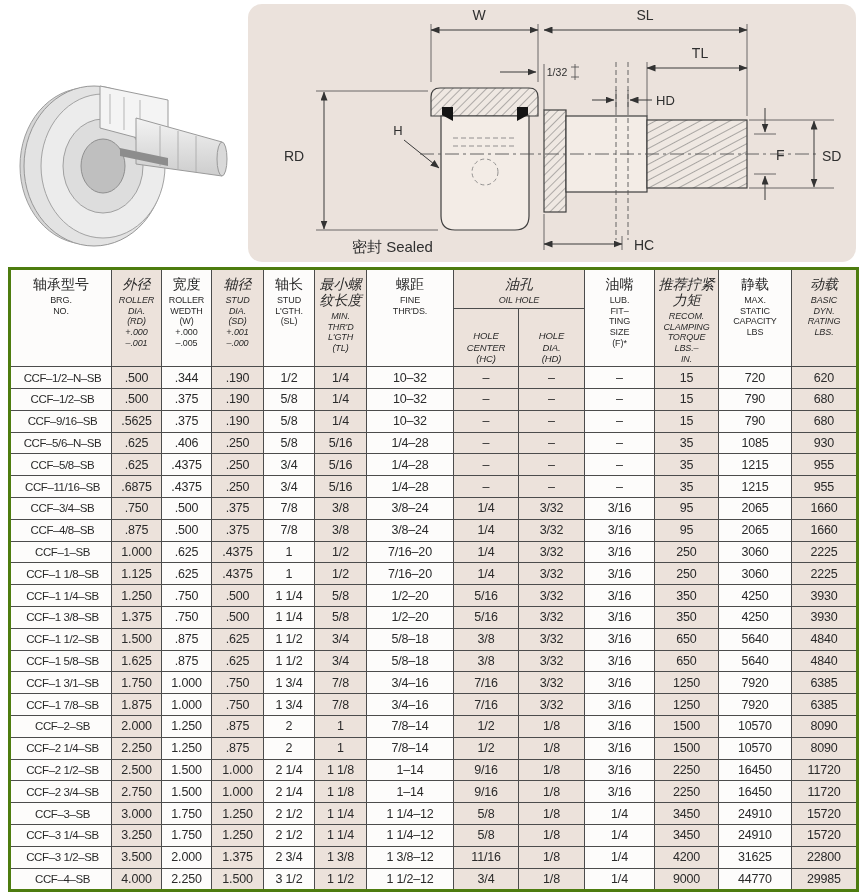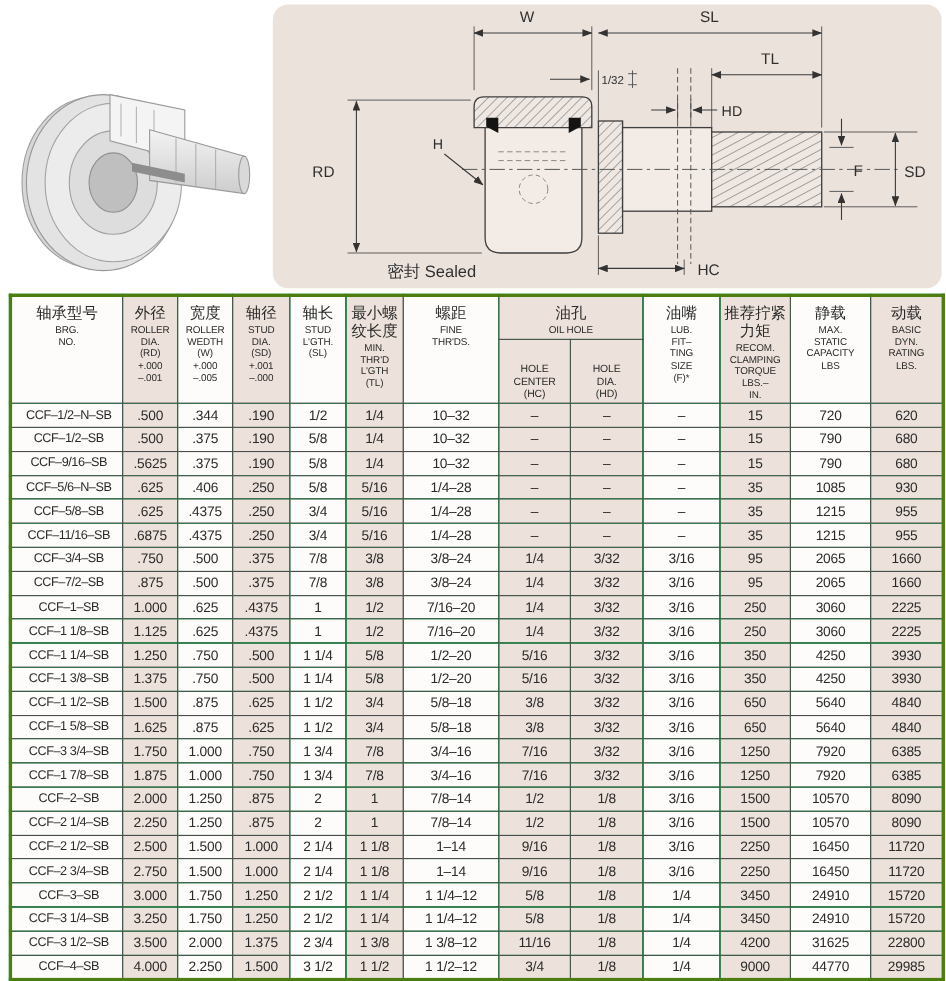--- a/index.html
+++ b/index.html
@@ -8,21 +8,21 @@
   .photo{position:absolute;left:8px;top:58px;}
   .panel{position:absolute;left:248px;top:4px;width:608px;height:258px;background:#ebe2dc;border-radius:14px;}
   .panel svg{display:block;}
   svg text{font-family:"Liberation Sans",sans-serif;fill:#2f2f2f;}
   .dim{stroke:#3a3a3a;stroke-width:1;fill:none;}
   .ext{stroke:#4a4a4a;stroke-width:.8;fill:none;}
   .part{stroke:#3f3f3f;stroke-width:1.2;}
   table.spec{border-collapse:collapse;table-layout:fixed;width:848px;margin:1px 0 0 8px;border:3px solid #4d7c0f;background:#22c55e;}
   table.spec th,table.spec td{border:1px solid #4c4c4c;overflow:hidden;}
   thead th{background:#fdfcfb;vertical-align:top;padding:6px 1px 2px 1px;font-weight:normal;}
-  thead th.shade{background:#ece2db;}
+  thead th.shade{background:#ece2db;font-style:italic;}
   thead .zh{font-size:14px;line-height:1.15;white-space:pre-line;}
   thead .en{font-size:9px;line-height:1.18;margin-top:3px;white-space:pre-line;letter-spacing:-0.1px;}
   thead tr.subrow th{vertical-align:middle;padding-top:18px;text-align:center;}
   thead tr.subrow .en{font-size:9.5px;}
   tbody td{height:20.8px;font-size:12.5px;text-align:center;padding:0 2px;letter-spacing:-0.2px;background:#fdfcfb;}
   tbody td.shade{background:#ece2db;}
   tbody td.brg{text-align:center;padding-left:5px;font-size:11.5px;letter-spacing:-0.4px;}
 </style>
 </head>
 <body>
@@ -353,21 +353,21 @@
         <td class="shade">3/8</td>
         <td>3/8–24</td>
         <td class="shade">1/4</td>
         <td class="shade">3/32</td>
         <td>3/16</td>
         <td class="shade">95</td>
         <td>2065</td>
         <td class="shade">1660</td>
       </tr>
       <tr>
-        <td class="brg">CCF–7/2–SB</td>
+        <td class="brg">CCF–4/8–SB</td>
         <td class="shade">.875</td>
         <td>.500</td>
         <td class="shade">.375</td>
         <td>7/8</td>
         <td class="shade">3/8</td>
         <td>3/8–24</td>
         <td class="shade">1/4</td>
         <td class="shade">3/32</td>
         <td>3/16</td>
         <td class="shade">95</td>
@@ -458,21 +458,21 @@
         <td class="shade">3/4</td>
         <td>5/8–18</td>
         <td class="shade">3/8</td>
         <td class="shade">3/32</td>
         <td>3/16</td>
         <td class="shade">650</td>
         <td>5640</td>
         <td class="shade">4840</td>
       </tr>
       <tr>
-        <td class="brg">CCF–3 3/4–SB</td>
+        <td class="brg">CCF–1 3/1–SB</td>
         <td class="shade">1.750</td>
         <td>1.000</td>
         <td class="shade">.750</td>
         <td>1 3/4</td>
         <td class="shade">7/8</td>
         <td>3/4–16</td>
         <td class="shade">7/16</td>
         <td class="shade">3/32</td>
         <td>3/16</td>
         <td class="shade">1250</td>

